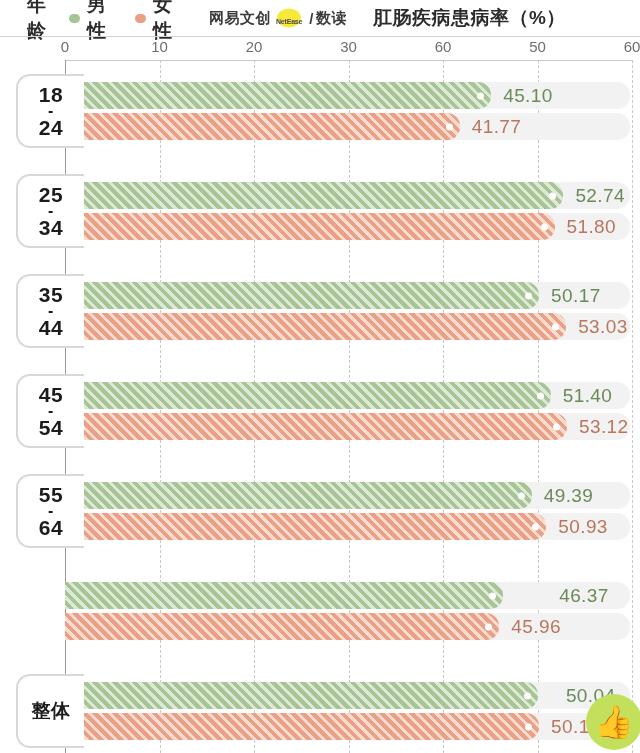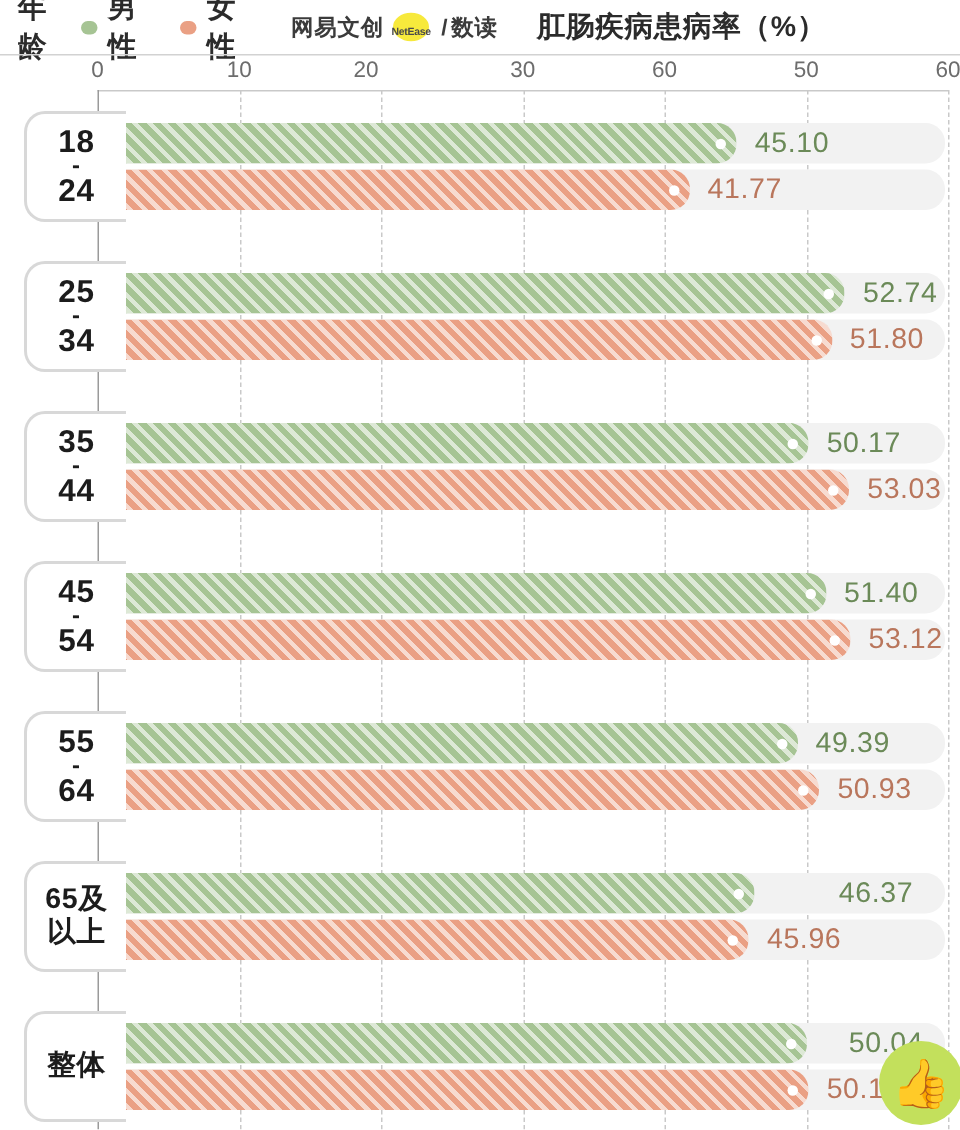--- a/index.html
+++ b/index.html
@@ -19,21 +19,21 @@
 
   
   .header {
     position: absolute;
     left: 0; top: 0;
     width: 525px;
     height: 36px;
     display: flex;
     align-items: center;
     box-sizing: border-box;
-    padding: 0 8px;
+    padding: 0 23px;
   }
   .hdr-age {
     font-size: 19px;
     font-weight: 700;
     color: #2b2b2b;
     letter-spacing: 1px;
     margin-left: 4px;
   }
   .legend-item {
     display: flex;
@@ -306,21 +306,21 @@
     <span>数读</span>
   </span>
 
   <span class="hdr-title">肛肠疾病患病率（%）</span>
 </div>
 <div class="hdr-rule"></div>
 
 <div class="axis">
     <span class="axis-tick" style="left: 65px;">0</span>
     <span class="axis-tick" style="left: 159.5px;">10</span>
-    <span class="axis-tick" style="left: 244px;">20</span>
+    <span class="axis-tick" style="left: 254px;">20</span>
     <span class="axis-tick" style="left: 348.5px;">30</span>
     <span class="axis-tick" style="left: 443px;">60</span>
     <span class="axis-tick" style="left: 537.5px;">50</span>
     <span class="axis-tick" style="left: 632px; text-align: center;">60</span>
   </div>
 <div class="axis-line"></div>
 
 <div class="plot">
     <div class="gridline solid" style="left: 65px;"></div>
     <div class="gridline" style="left: 159.5px;"></div>
@@ -438,24 +438,20 @@
         <div class="barline bot" style="width: 567px;">
           <div class="track" style="width: 565px;"></div>
           <div class="bar red" style="width: 481.288px;">
             <span class="bar-dot"></span>
           </div>
           <span class="bar-value red" style="left: 493.288px;">50.93</span>
         </div>
       </div>
     </div>
     <div class="row" style="top: 514px;">
-      <div class="row-label cjk">
-        <div class="ln">65及</div>
-        <div class="ln">以上</div>
-      </div>
       <div class="bars">
         <div class="barline top" style="width: 567px;">
           <div class="track" style="width: 565px;"></div>
           <div class="bar green" style="width: 438.196px;">
             <span class="bar-dot"></span>
           </div>
           <span class="bar-value green" style="left: 450.196px; margin-left: 44px;">46.37</span>
         </div>
         <div class="barline bot" style="width: 567px;">
           <div class="track" style="width: 565px;"></div>

